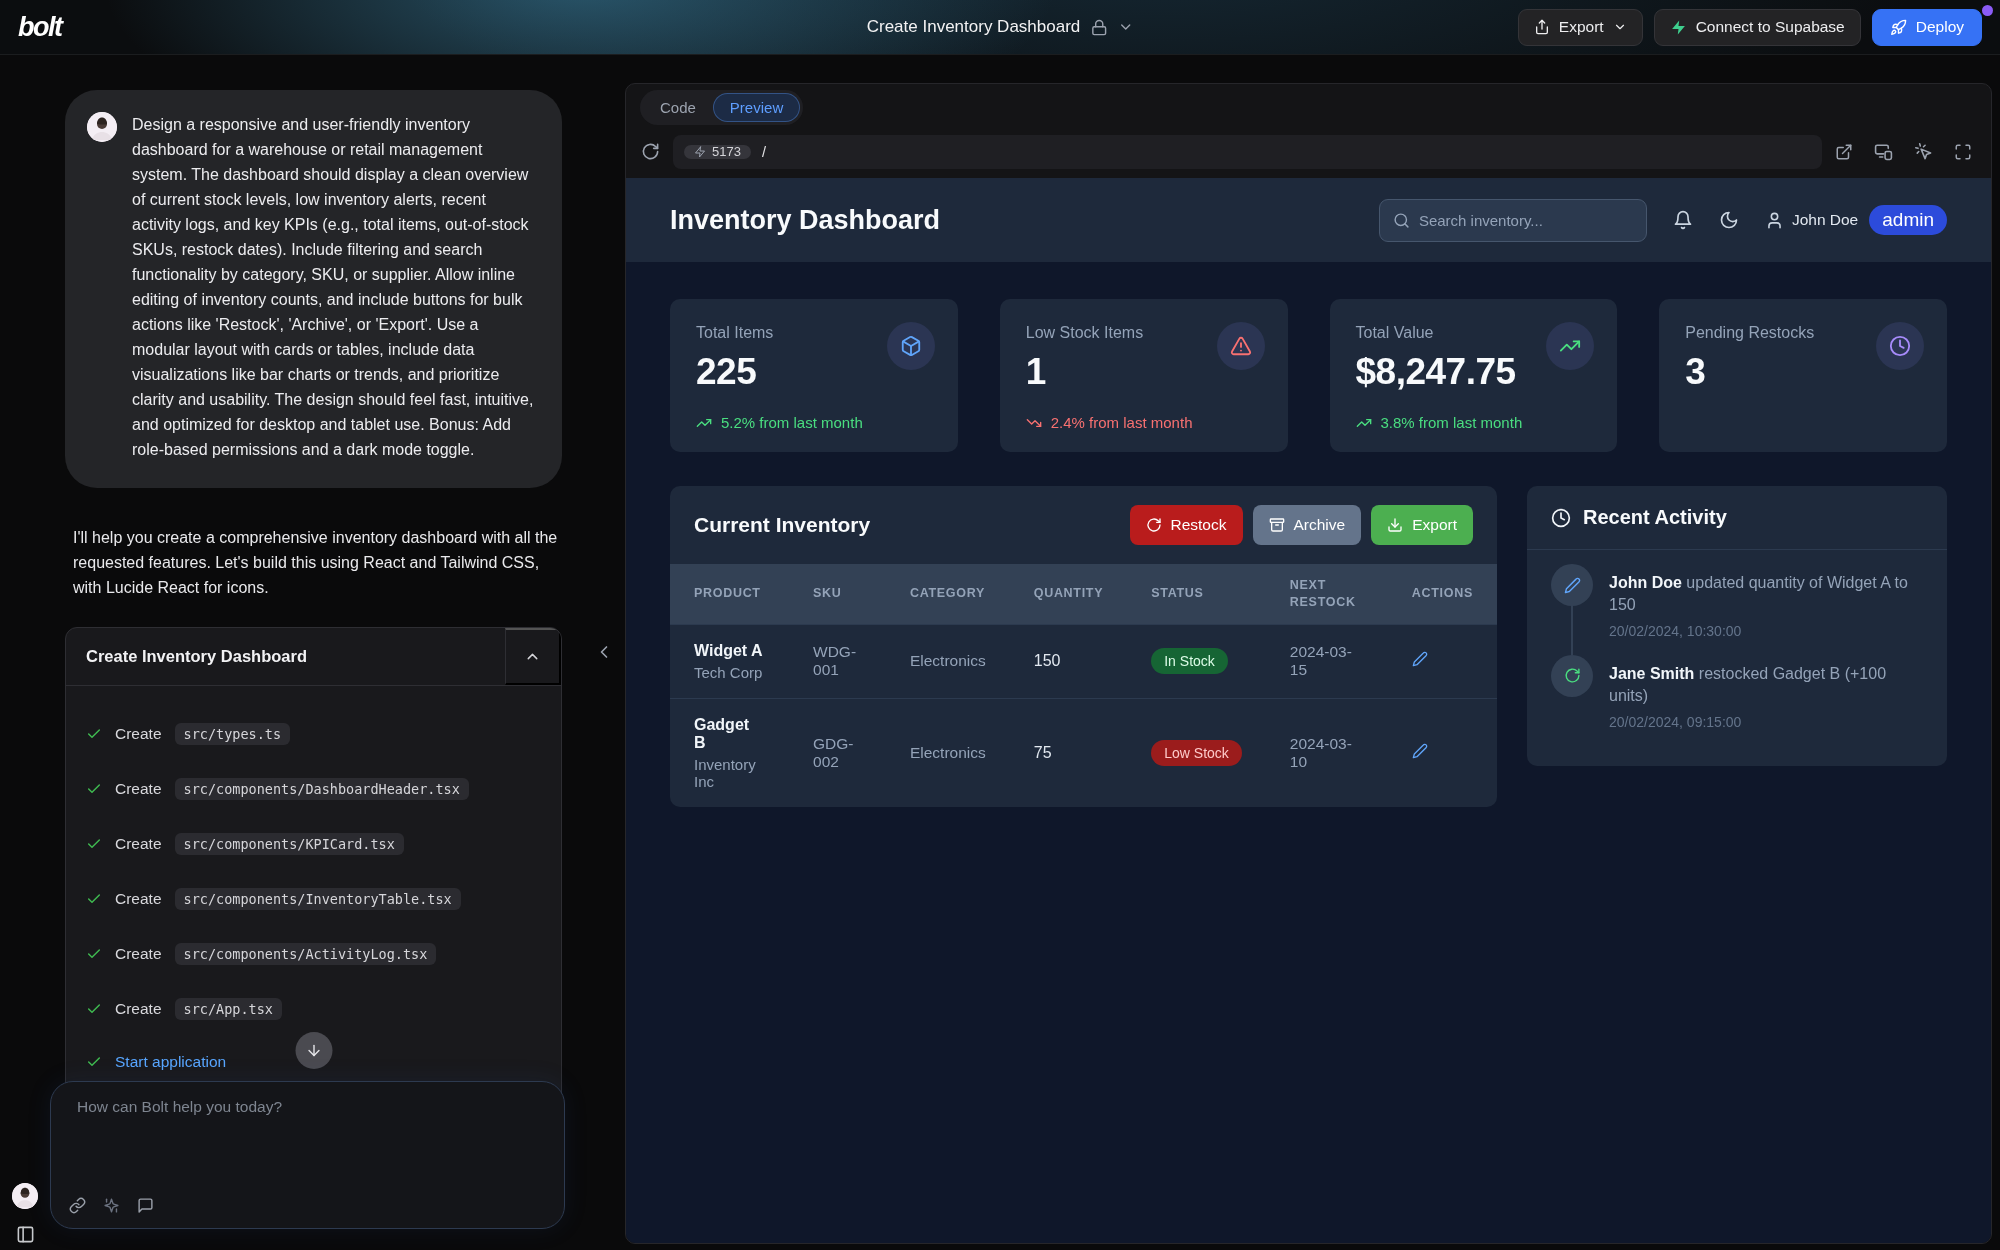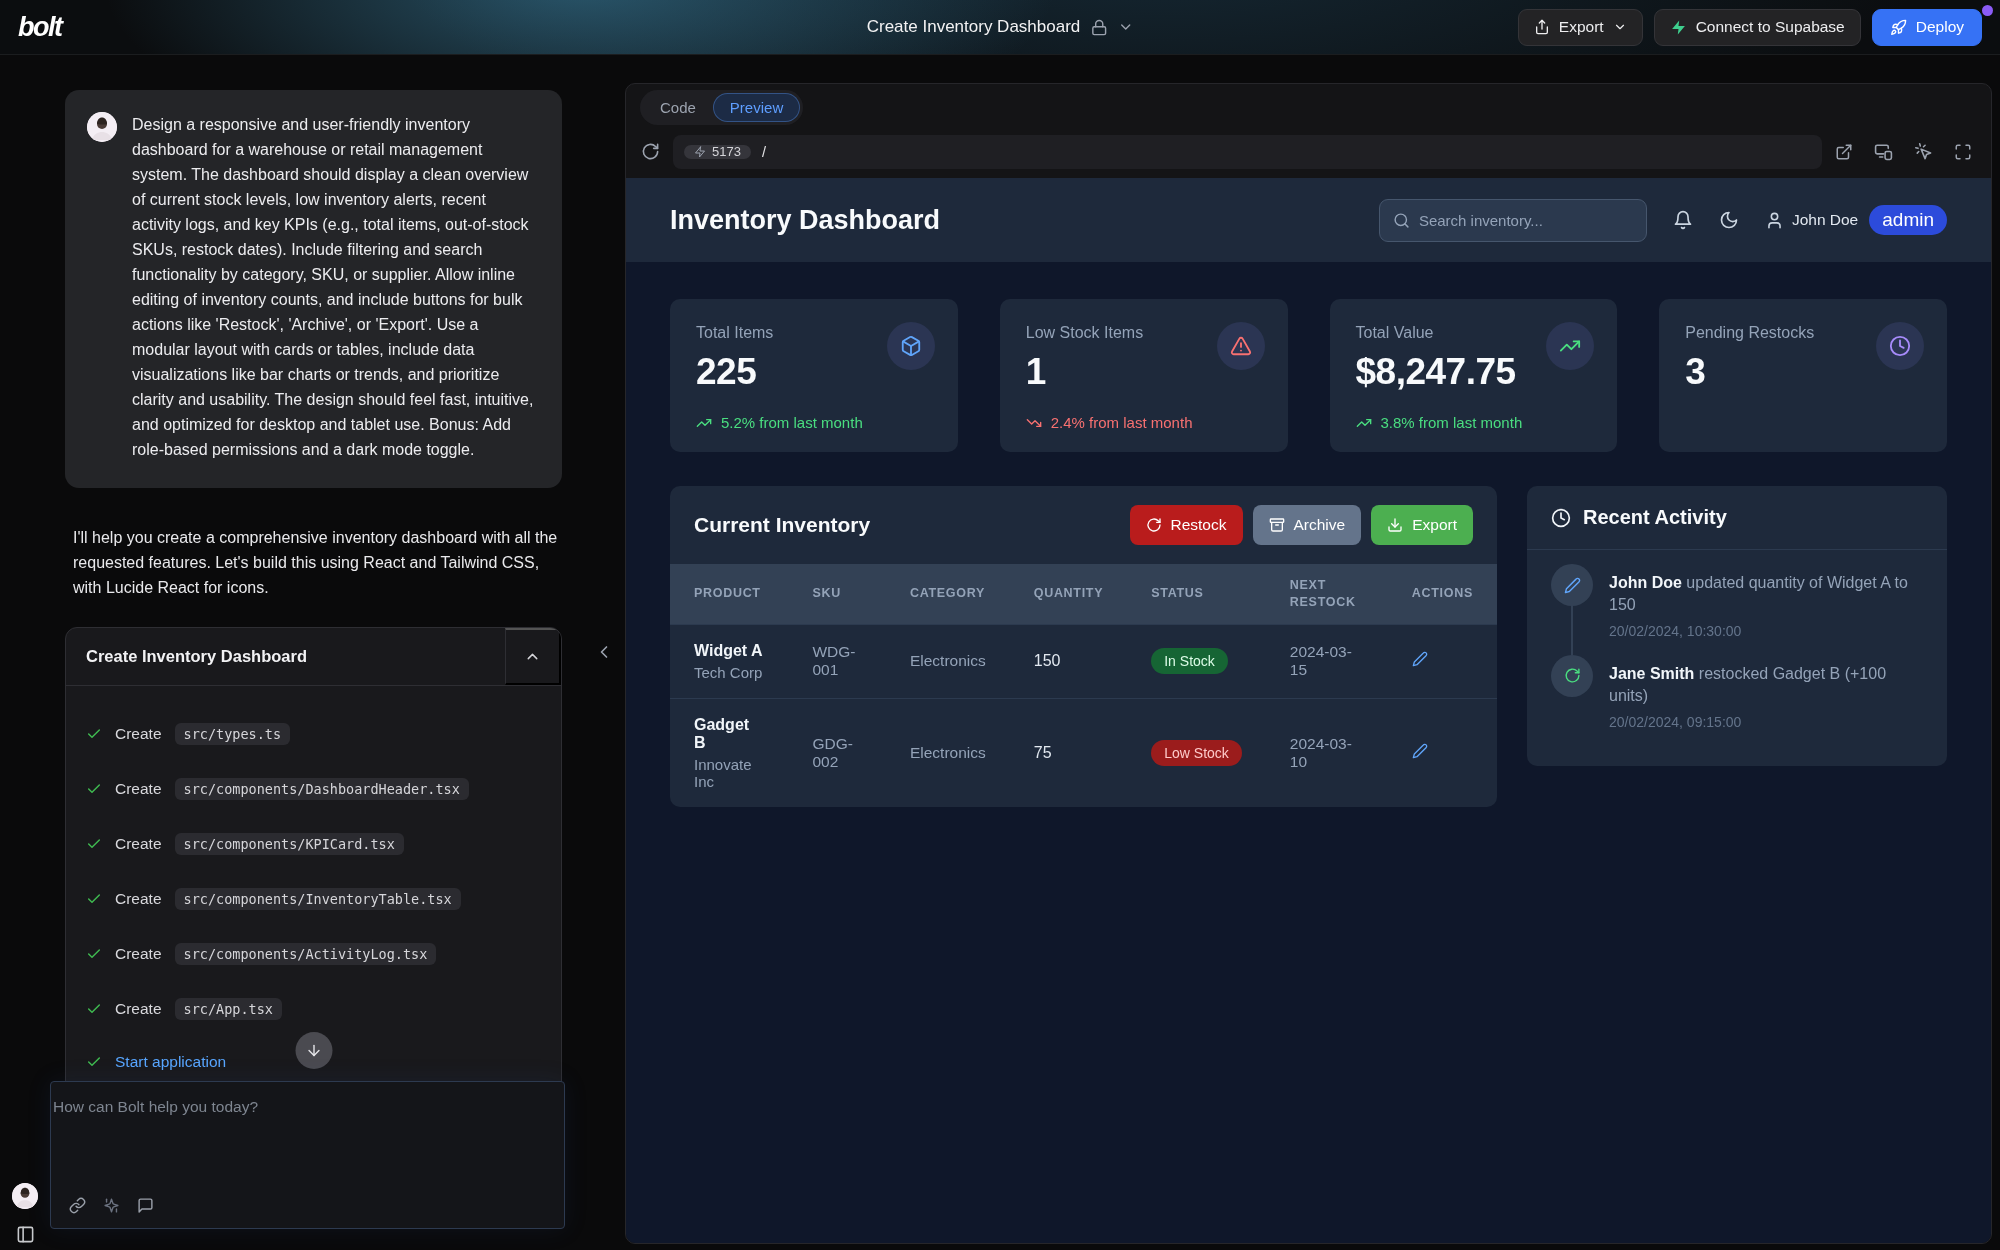--- a/index.html
+++ b/index.html
@@ -31,21 +31,21 @@
     height:37px; display:flex; align-items:center; gap:9px; padding:0 15px;
     background:#232325; border:1px solid #343438; border-radius:9px;
     color:#ededef; font-size:15.5px; font-weight:500; cursor:pointer; font-family:inherit;
   }
   .tb-btn.deploy { background:#3672f5; border-color:#3672f5; color:#fff; padding:0 17px; }
   .notif-dot { position:absolute; right:7px; top:5px; width:11px; height:11px; border-radius:50%; background:#8b5cf6; }
 
   
   .chat-panel { position:absolute; left:65px; top:90px; width:497px; }
   .user-msg {
-    background:#242528; border-radius:14px; padding:22px 24px 26px 22px;
+    background:#242528; border-radius:32px; padding:22px 24px 26px 22px;
     display:flex; gap:15px; align-items:flex-start;
   }
   .avatar { width:30px; height:30px; border-radius:50%; background:#f4eef4; overflow:hidden; flex:none; }
   .msg-text { font-size:16px; line-height:25px; color:#ececef; }
   .assistant-intro { margin:37px 4px 0 8px; font-size:16px; line-height:25px; color:#e9e9ec; }
 
   .workflow-card { margin-top:27px; background:#19191c; border:1px solid #2e2e33; border-radius:12px; overflow:hidden; }
   .wf-header { display:flex; align-items:stretch; border-bottom:1px solid #2e2e33; }
   .wf-title { flex:1; padding:19px 20px; font-size:16.5px; font-weight:bold; color:#f2f2f4; }
   .wf-toggle { width:56px; display:flex; align-items:center; justify-content:center; border-left:1px solid #2e2e33; color:#d4d4d8; cursor:pointer; background:none; }
@@ -67,22 +67,22 @@
 
   .scroll-down {
     position:absolute; left:50%; transform:translateX(-50%); top:942px;
     width:37px; height:37px; border-radius:50%; background:#4a4a50; border:none;
     display:flex; align-items:center; justify-content:center; color:#e5e5e8; cursor:pointer;
   }
   .assistant-outro { margin:30px 0 0 8px; font-size:16px; color:#e9e9ec; white-space:nowrap; overflow:hidden; }
 
   .chat-input {
     position:absolute; left:50px; top:1081px; width:515px; height:148px; z-index:6;
-    background:#141519; border:1px solid #2d3a50; border-radius:4px;
-    box-shadow:0 0 24px rgba(40,80,160,.12); padding:16px 2px;
+    background:#141519; border:1px solid #2d3a50; border-radius:23px;
+    box-shadow:0 0 24px rgba(40,80,160,.12); padding:16px 26px;
   }
   .chat-input textarea {
     width:100%; height:84px; background:transparent; border:none; outline:none; resize:none;
     font-family:inherit; font-size:15.5px; color:#e5e7eb;
   }
   .chat-input textarea::placeholder { color:#7e8590; }
   .input-icons { position:absolute; left:18px; bottom:14px; display:flex; gap:17px; color:#9aa0aa; }
   .input-icons .dim { color:#6b7280; }
   .icon-btn { background:none; border:none; color:inherit; cursor:pointer; padding:0; }
 
@@ -668,21 +668,21 @@
                     <svg width="16" height="16" viewBox="0 0 24 24" fill="none" stroke="currentColor" stroke-width="2" stroke-linecap="round" stroke-linejoin="round">
                         <path d="M17 3a2.85 2.83 0 1 1 4 4L7.5 20.5 2 22l1.5-5.5Z"></path>
                       </svg>
                   </span>
                 </button>
               </td>
             </tr>
             <tr>
               <td>
                 <div class="prod-name">Gadget B</div>
-                <div class="prod-supplier">Innovate Inc</div>
+                <div class="prod-supplier">Inventory Inc</div>
               </td>
               <td class="cell-dim">GDG-002</td>
               <td class="cell-dim">Electronics</td>
               <td class="cell-qty">75</td>
               <td><span class="badge lowstock">Low Stock</span></td>
               <td class="cell-dim">2024-03-10</td>
               <td>
                 <button class="edit-btn">
                   <span>
                     <svg width="16" height="16" viewBox="0 0 24 24" fill="none" stroke="currentColor" stroke-width="2" stroke-linecap="round" stroke-linejoin="round">

